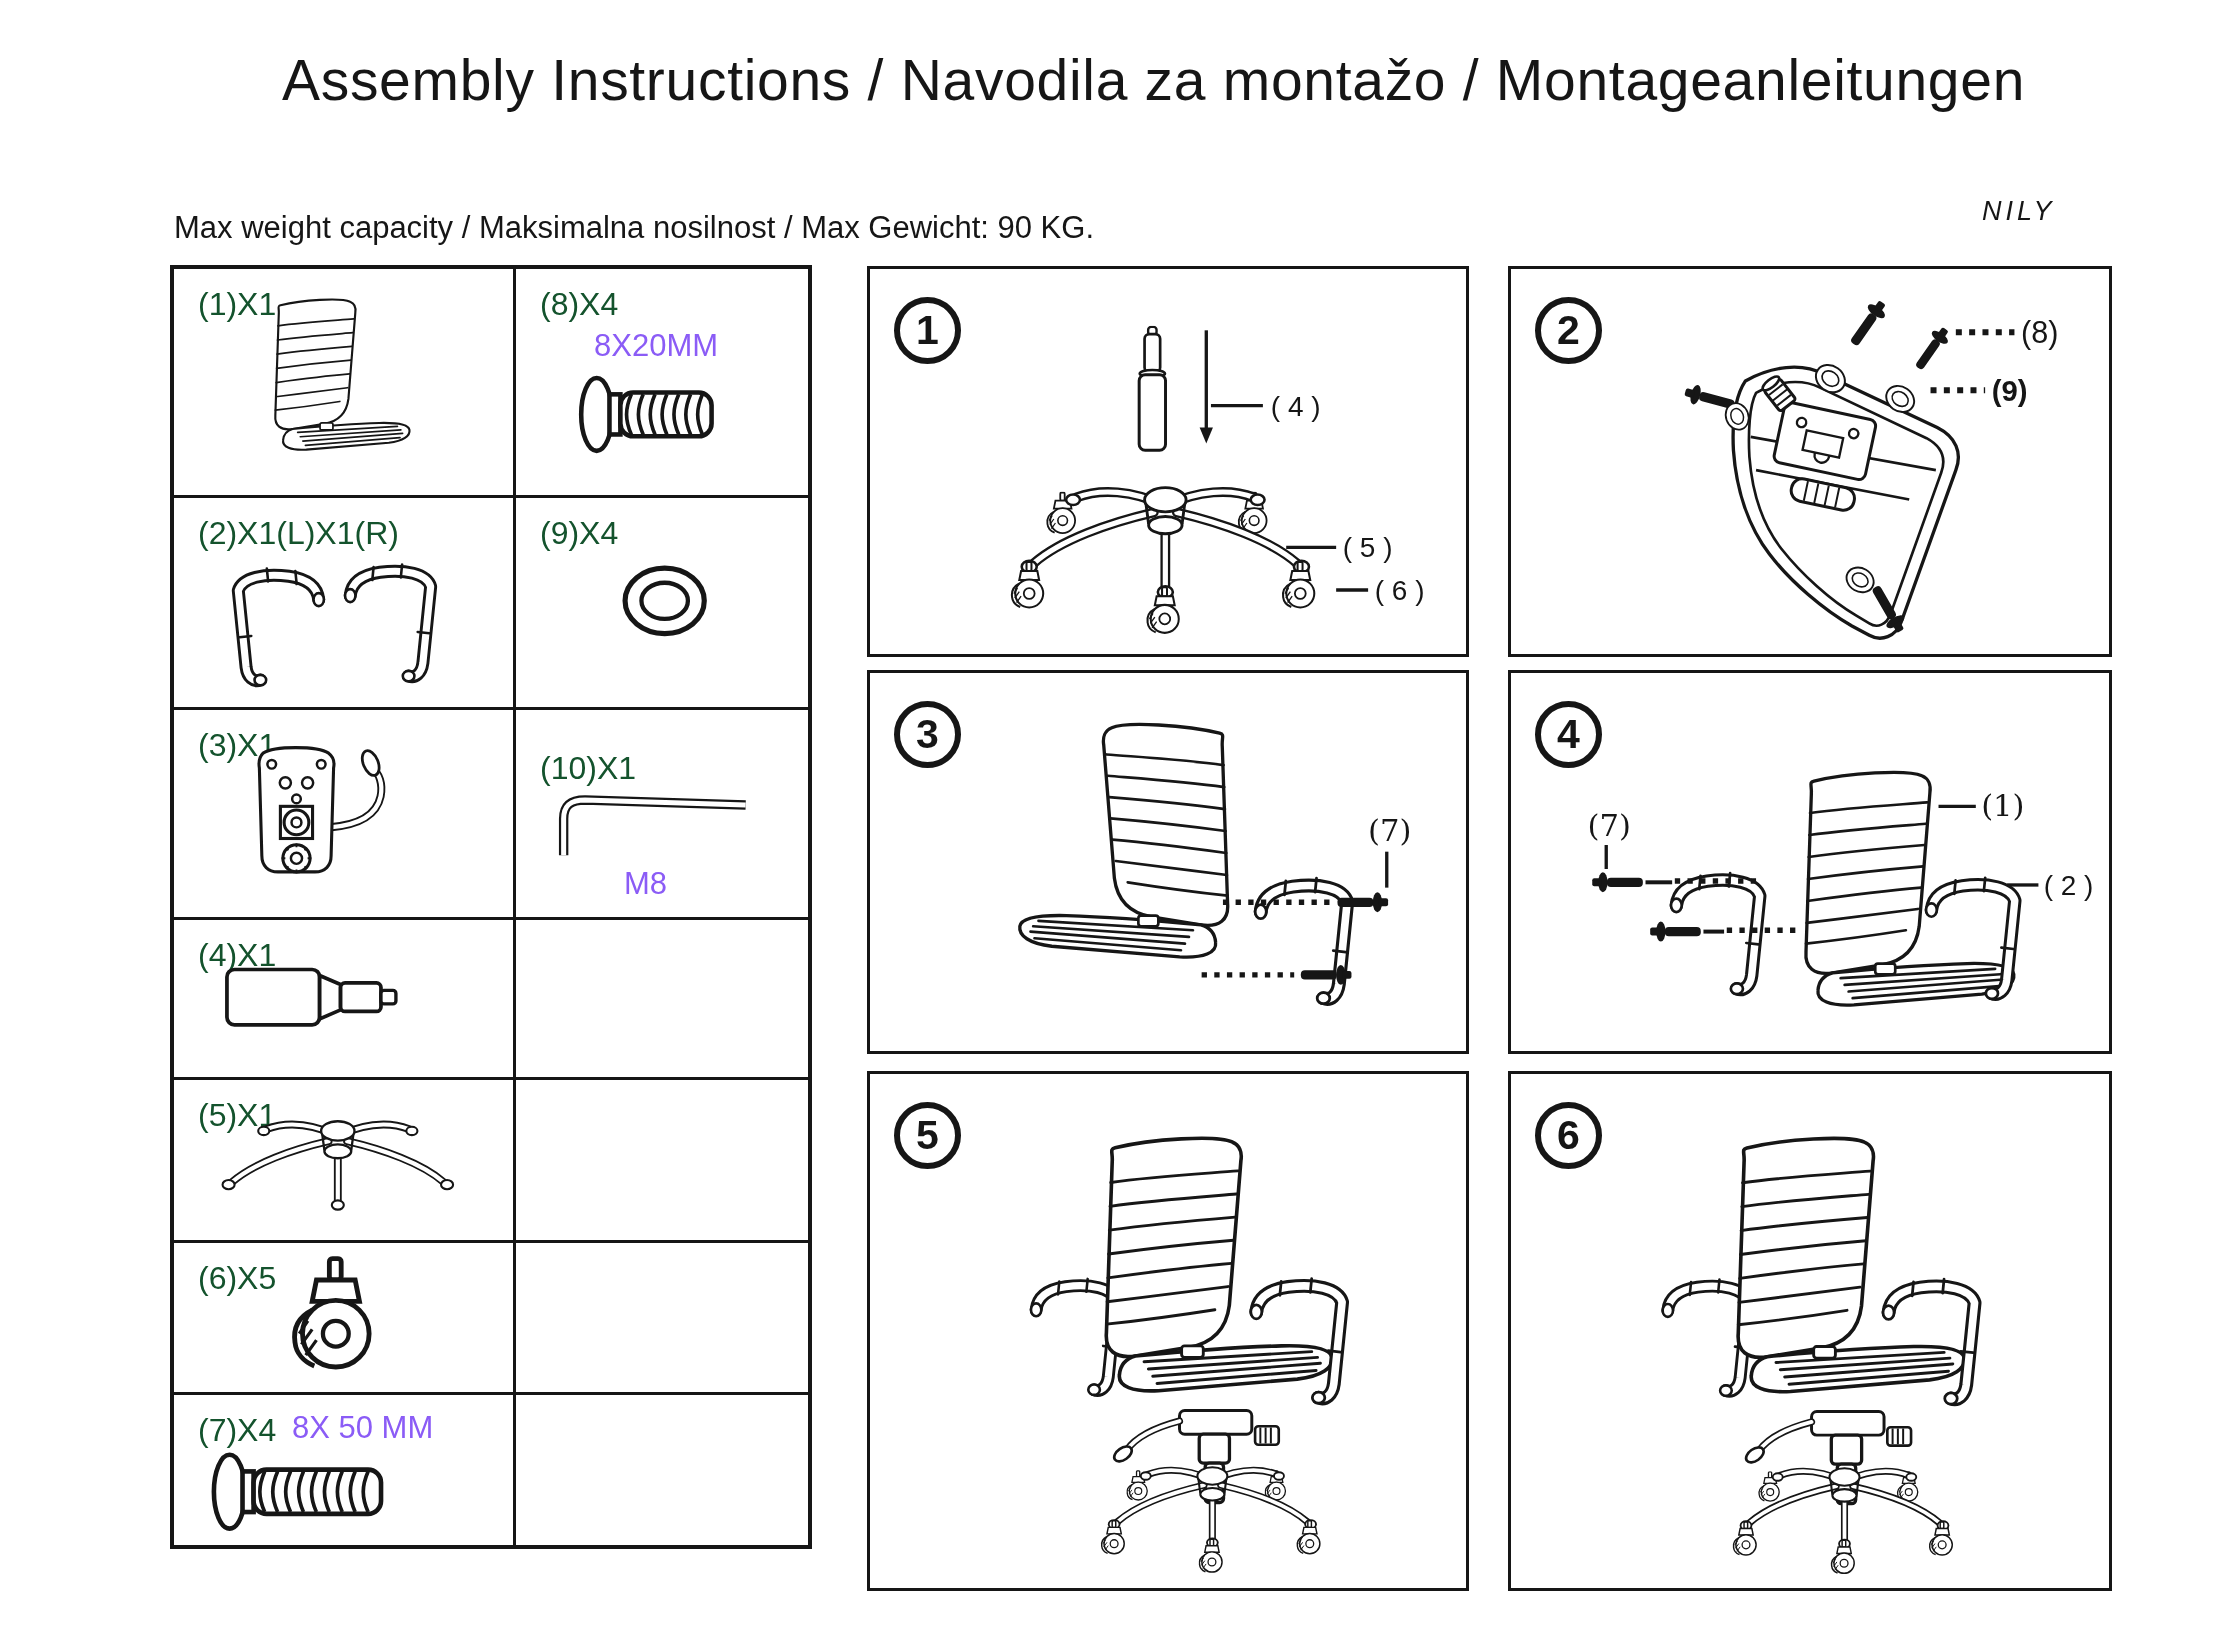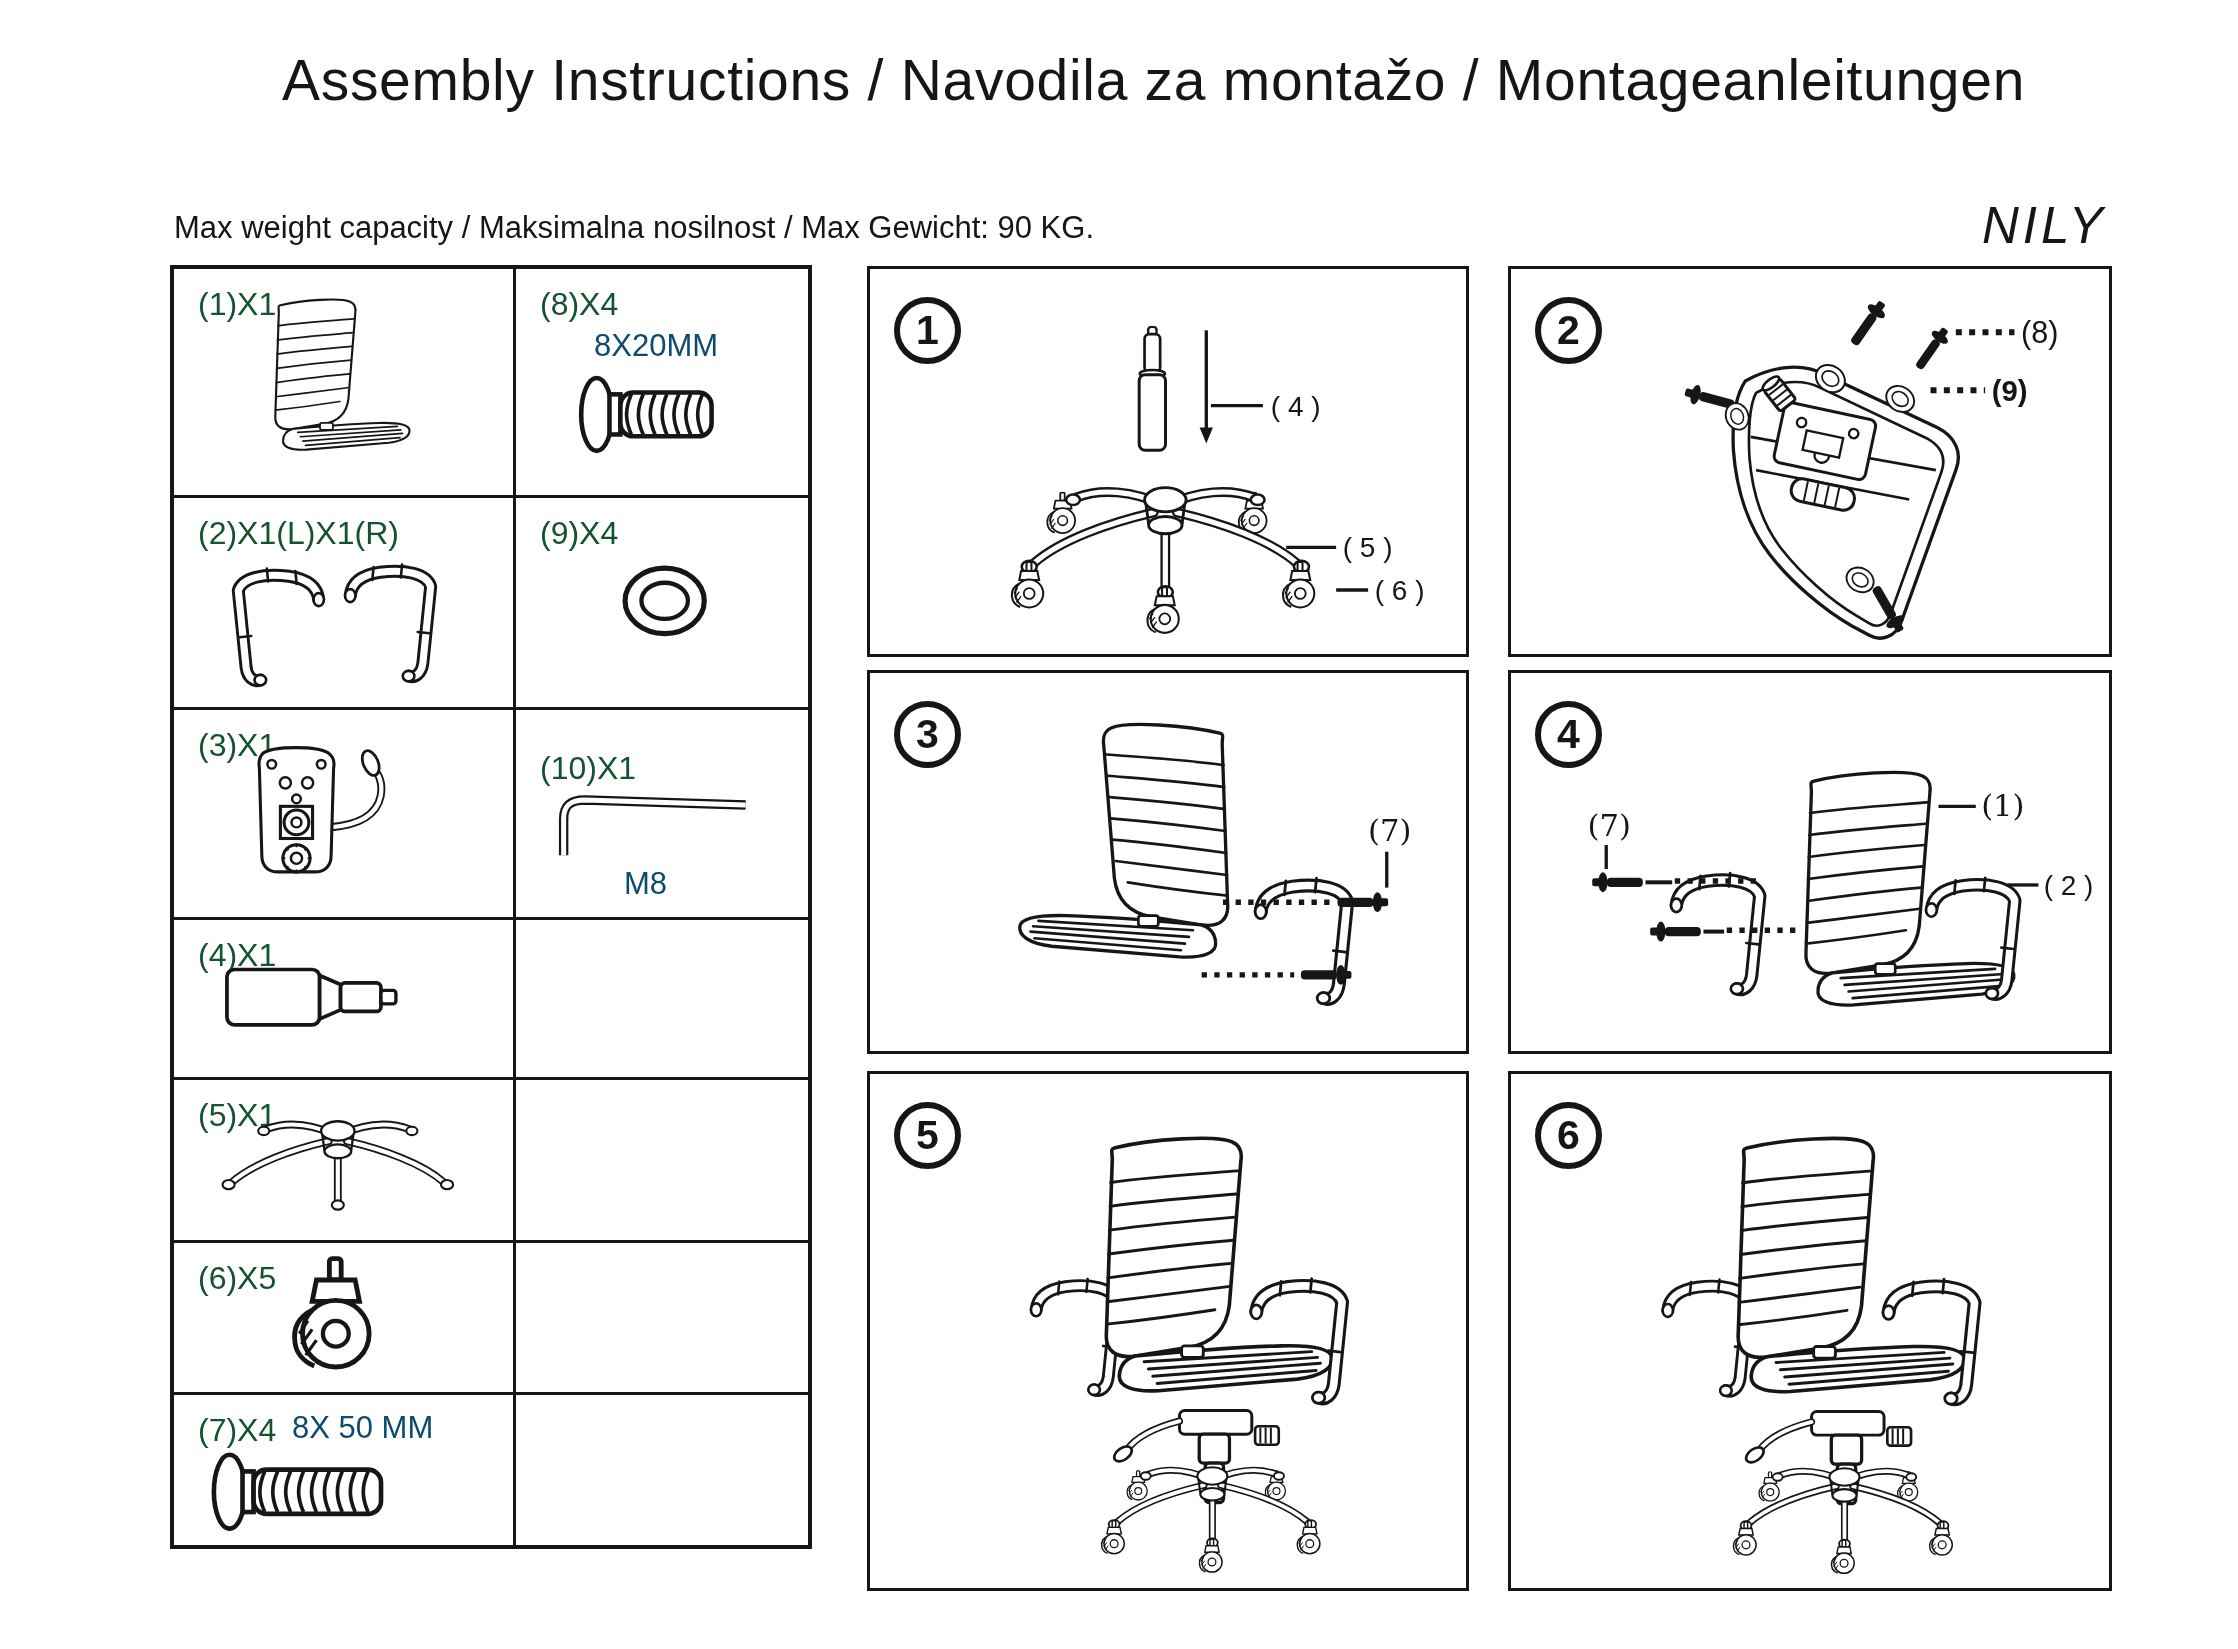--- a/index.html
+++ b/index.html
@@ -9,37 +9,37 @@
     font-family:"Liberation Sans", sans-serif; color:#161616; overflow:hidden;
   }
   .title {
     position:absolute; left:282px; top:47px; font-size:57px; letter-spacing:0.7px;
     white-space:nowrap; color:#161616;text-align:center;
   }
   .subtitle {
     position:absolute; left:174px; top:210px; font-size:31px; white-space:nowrap; color:#161616;
   }
   .brand {
-    position:absolute; left:1982px; top:196px; font-size:51px; font-style:italic;
+    position:absolute; left:1982px; top:196px; font-size:27px; font-style:italic;
     letter-spacing:4px; color:#161616;
   }
   
   .parts-table {
     position:absolute; left:170px; top:265px; width:642px; height:1284px;
     display:grid; grid-template-columns:342px 1fr;
     grid-template-rows:229px 212px 210px 160px 163px 152px 1fr;
     border:4px solid #161616;
   }
   .cell { position:relative; border-right:3.3px solid #161616; border-bottom:3.3px solid #161616; }
   .cell.col2 { border-right:none;text-decoration:underline; }
   .cell.row7 { border-bottom:none; }
   .part-label {
     position:absolute; left:24px; top:17.3px; font-size:32px; color:#14532d; white-space:nowrap;
   }
-  .part-size { position:absolute; font-size:31px; color:#0c4a6e; white-space:nowrap; }
+  .part-size { position:absolute; font-size:31px; color:#8b5cf6; white-space:nowrap; }
   .part-art { position:absolute; left:0; top:0; width:100%; height:100%; }
   
   .panel { position:absolute; border:3.3px solid #161616; background:#fff; }
   .p1 { left:867px; top:266px;  width:602px; height:391px; }
   .p2 { left:1508px; top:266px;  width:604px; height:391px; }
   .p3 { left:867px; top:670px; width:602px; height:384px; }
   .p4 { left:1508px; top:670px; width:604px; height:384px; }
   .p5 { left:867px; top:1071px; width:602px; height:520px; }
   .p6 { left:1508px; top:1071px; width:604px; height:520px; }
   .badge {

